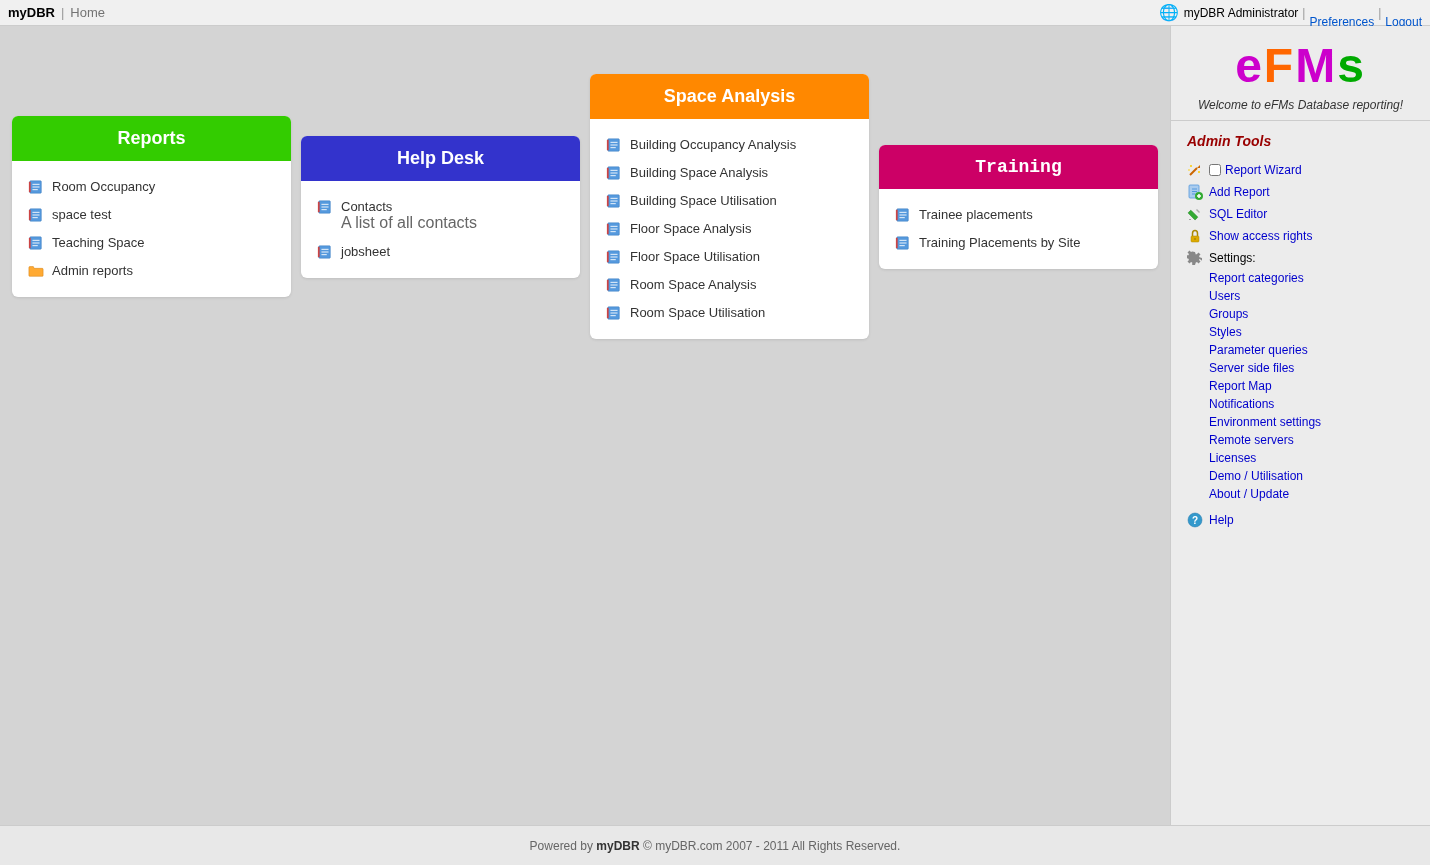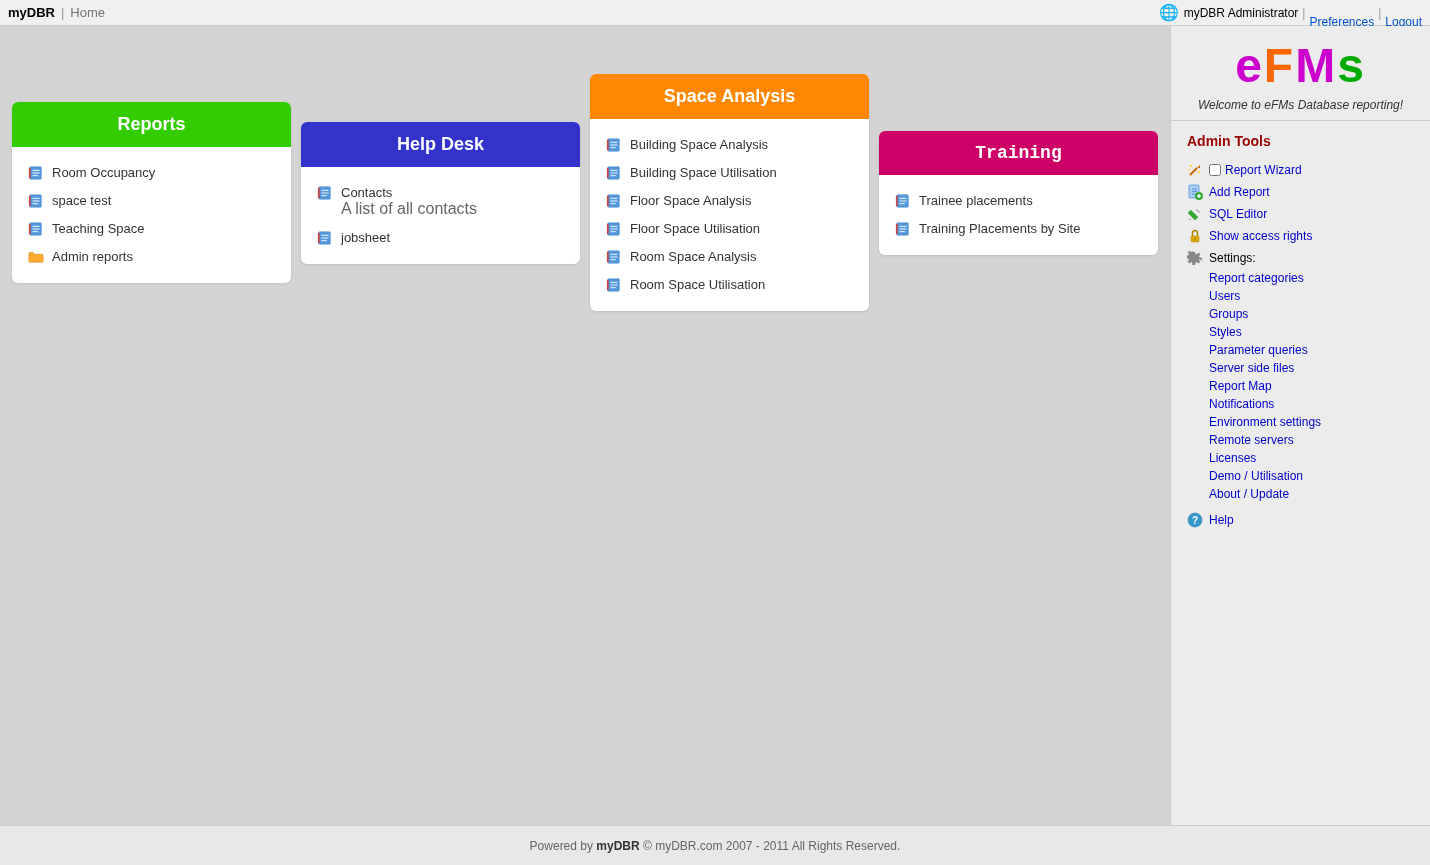--- a/index.html
+++ b/index.html
@@ -116,20 +116,21 @@
 
     #admin-tools {
       padding: 12px 16px;
     }
 
     #admin-tools h3 {
       color: #990000;
       font-size: 14px;
       font-weight: bold;
       margin-bottom: 10px;
+      font-style: italic;
     }
 
     .admin-item {
       display: flex;
       align-items: center;
       gap: 6px;
       padding: 3px 0;
       font-size: 12px;
     }
 
@@ -321,20 +322,32 @@
           <div class="panel-item">
             <span class="admin-icon">
                 <svg width="18" height="16" viewBox="0 0 18 16">
                   <rect x="2" y="1" width="13" height="14" rx="1" fill="#5599dd" stroke="#3377bb" stroke-width="0.5"></rect>
                   <rect x="1" y="2" width="2" height="12" rx="0.5" fill="#cc4444"></rect>
                   <line x1="5" y1="5" x2="13" y2="5" stroke="white" stroke-width="1"></line>
                   <line x1="5" y1="8" x2="13" y2="8" stroke="white" stroke-width="1"></line>
                   <line x1="5" y1="11" x2="11" y2="11" stroke="white" stroke-width="1"></line>
                 </svg>
               </span>
+            <span class="item-text">Building Occupancy Analysis</span>
+          </div>
+          <div class="panel-item">
+            <span class="admin-icon">
+                <svg width="18" height="16" viewBox="0 0 18 16">
+                  <rect x="2" y="1" width="13" height="14" rx="1" fill="#5599dd" stroke="#3377bb" stroke-width="0.5"></rect>
+                  <rect x="1" y="2" width="2" height="12" rx="0.5" fill="#cc4444"></rect>
+                  <line x1="5" y1="5" x2="13" y2="5" stroke="white" stroke-width="1"></line>
+                  <line x1="5" y1="8" x2="13" y2="8" stroke="white" stroke-width="1"></line>
+                  <line x1="5" y1="11" x2="11" y2="11" stroke="white" stroke-width="1"></line>
+                </svg>
+              </span>
             <span class="item-text">Building Space Analysis</span>
           </div>
           <div class="panel-item">
             <span class="admin-icon">
                 <svg width="18" height="16" viewBox="0 0 18 16">
                   <rect x="2" y="1" width="13" height="14" rx="1" fill="#5599dd" stroke="#3377bb" stroke-width="0.5"></rect>
                   <rect x="1" y="2" width="2" height="12" rx="0.5" fill="#cc4444"></rect>
                   <line x1="5" y1="5" x2="13" y2="5" stroke="white" stroke-width="1"></line>
                   <line x1="5" y1="8" x2="13" y2="8" stroke="white" stroke-width="1"></line>
                   <line x1="5" y1="11" x2="11" y2="11" stroke="white" stroke-width="1"></line>

